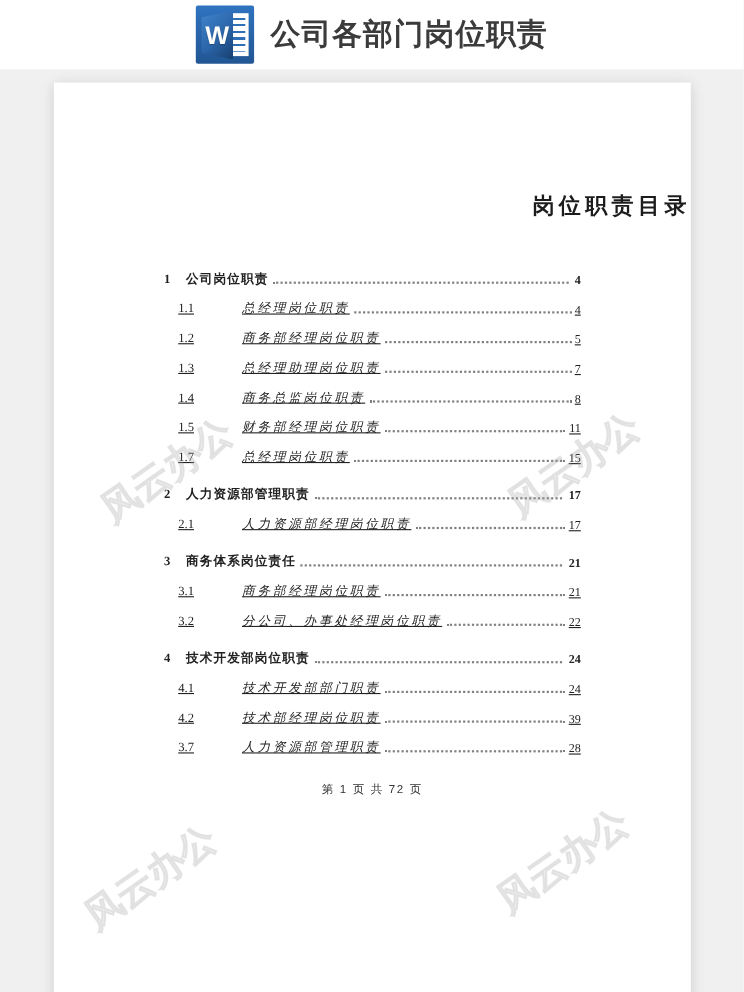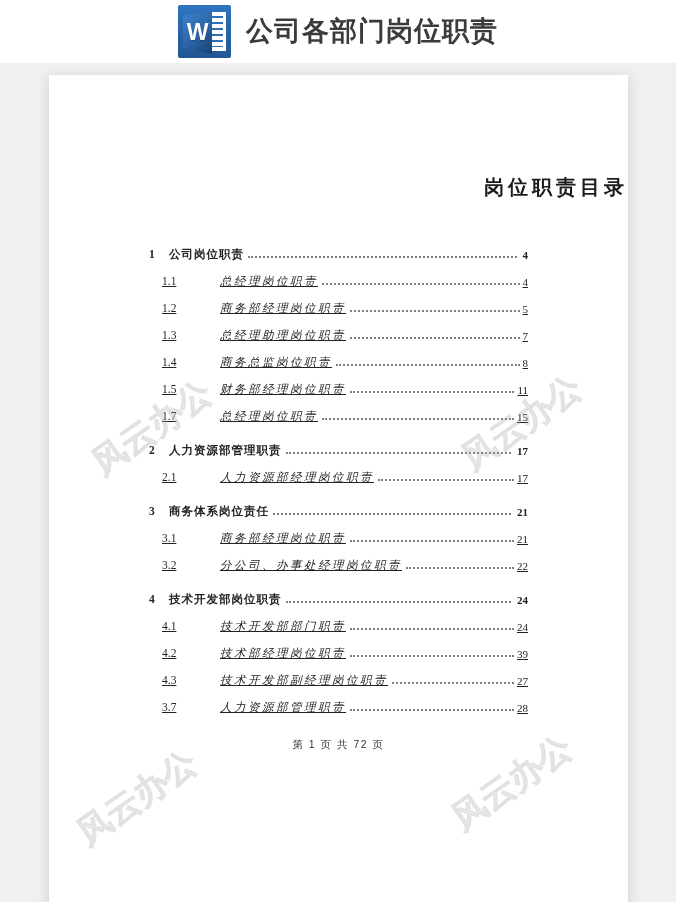--- a/index.html
+++ b/index.html
@@ -250,26 +250,20 @@
     <span class="toc-page">24</span>
   </div>
 
   <div class="toc-row lvl2">
     <span class="toc-num">4.2</span>
     <span class="toc-title">技术部经理岗位职责</span>
     <span class="toc-leader"></span>
     <span class="toc-page">39</span>
   </div>
 
-  <div class="toc-row lvl2">
-    <span class="toc-num">4.3</span>
-    <span class="toc-title">技术开发部副经理岗位职责</span>
-    <span class="toc-leader"></span>
-    <span class="toc-page">27</span>
-  </div>
 
   <div class="toc-row lvl2">
     <span class="toc-num">3.7</span>
     <span class="toc-title">人力资源部管理职责</span>
     <span class="toc-leader"></span>
     <span class="toc-page">28</span>
   </div>
 </div>
 
   <div class="doc-footer">第 1 页 共 72 页</div>

